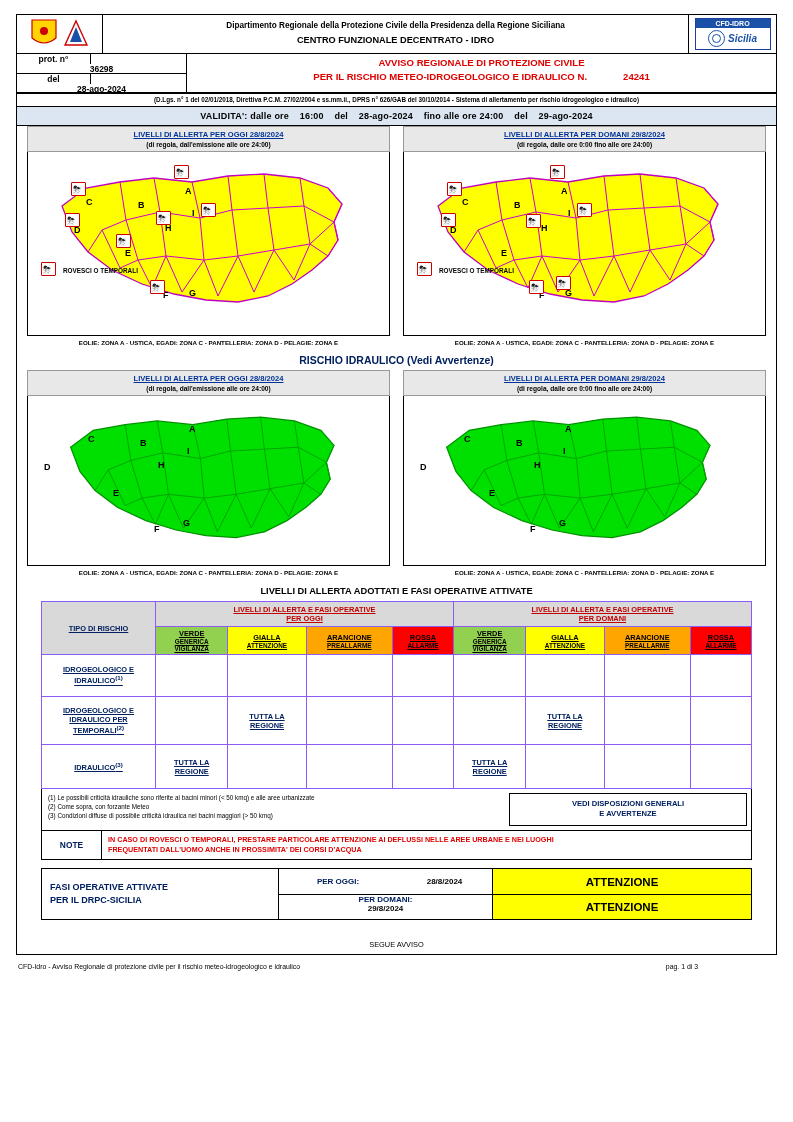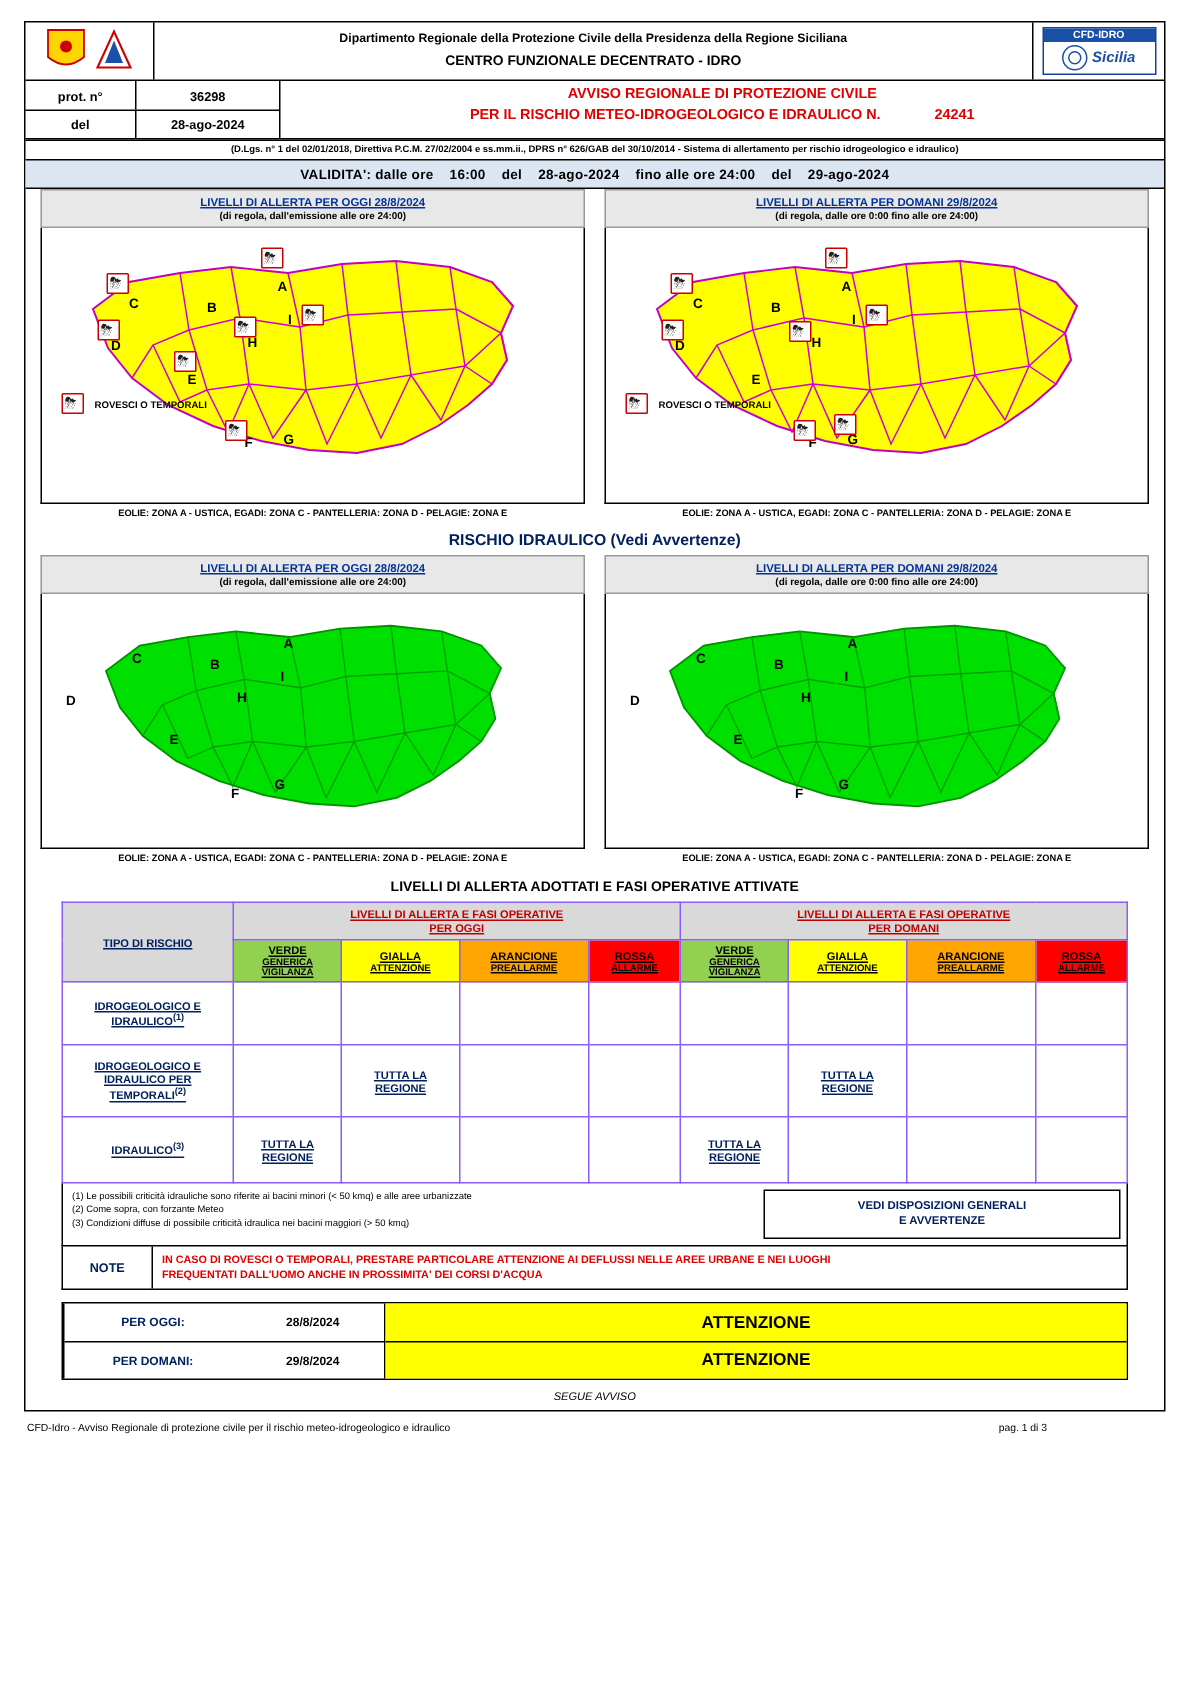--- a/index.html
+++ b/index.html
@@ -25,21 +25,21 @@
   .cfd-logo { border:1px solid #1a3f9e; width:76px; }
   .cfd-logo .top { background:#1b50a8; color:#fff; font-size:7px; font-weight:bold; text-align:center; padding:1px 0; }
   .cfd-logo .bot { display:flex; align-items:center; justify-content:center; gap:3px; padding:2px 2px; }
   .cfd-logo .bot span { color:#1b50a8; font-size:10px; font-weight:bold; font-style:italic; }
   .cfd-seal { width:17px; height:17px; border-radius:50%; border:1.2px solid #1b50a8; position:relative; }
   .cfd-seal:after { content:""; position:absolute; left:3px; top:3px; right:3px; bottom:3px; border-radius:50%; border:1px solid #1b50a8; }
 
   
   .protwrap { display:flex; border-bottom:1px solid #000; }
   .protleft { width:170px; border-right:1px solid #000; }
-  .protrow { display:flex; height:19px; }
+  .protrow { display:flex; height:19px;flex-direction:column; }
   .protrow.b { border-top:1px solid #000; }
   .protlabel { width:74px; border-right:1px solid #000; display:flex; align-items:center; justify-content:center; font-weight:bold; font-size:8.5px; }
   .protval { flex:1; display:flex; align-items:center; justify-content:center; font-weight:bold; font-size:8.5px; }
   .protright { flex:1; text-align:center; }
   .avv1 { color:#e00000; font-weight:bold; font-size:9.6px; padding:3px 0 0 0; }
   .avv2 { color:#e00000; font-weight:bold; font-size:9.6px; padding:3px 0 2px 0; }
   .avv2 .num { margin-left:36px; }
 
   .dlgs { text-align:center; font-size:6.3px; font-weight:bold; padding:2px 0 3px 0; border-top:1px solid #000; }
 
@@ -83,28 +83,28 @@
   .notes-r { width:246px; display:flex; align-items:center; justify-content:center; padding:4px; }
   .vedibox { border:1px solid #000; padding:5px 21px; text-align:center; color:#002060; font-weight:bold; font-size:7.6px; line-height:1.35; width:100%; }
   .noterow { display:flex; border:1px solid #000; border-top:none; width:711px; margin:0 auto; }
   .noterow .lab { width:60px; border-right:1px solid #000; display:flex; align-items:center; justify-content:center; font-weight:bold; color:#002060; font-size:8.4px; }
   .noterow .txt { flex:1; padding:4px 6px; color:#e00000; font-weight:bold; font-size:7.2px; line-height:1.45; }
 
   .fasi { display:flex; border:1px solid #000; width:711px; margin:8px auto 0 auto; }
   .fasi-l { width:236px; padding:8px 8px; color:#002060; font-weight:bold; font-size:9px; line-height:1.5; display:flex; flex-direction:column; justify-content:center; }
   .fasi-m { width:215px; border-left:1px solid #000; border-right:1px solid #000; }
   .fasi-m .r { display:flex; height:25px; align-items:center; }
-  .fasi-m .r + .r { border-top:1px solid #000; }
+  .fasi-m .r + .r { border-top:1px solid #000;flex-direction:column; }
   .fasi-m .k { width:118px; text-align:center; font-weight:bold; font-size:8px; color:#002060; }
   .fasi-m .v { flex:1; text-align:center; font-weight:bold; font-size:8px; }
   .fasi-r { flex:1; background:#ffff00; }
   .fasi-r .r { height:25px; display:flex; align-items:center; justify-content:center; font-weight:bold; font-size:11.5px; color:#000; }
   .fasi-r .r + .r { border-top:1px solid #000; }
 
-  .segue { text-align:center; font-style:italic; font-size:7.4px; padding:6px 0 5px 0; }
+  .segue { text-align:center; font-size:7.4px; padding:6px 0 5px 0;margin-top:14px; }
   .footer { display:flex; justify-content:space-between; padding:8px 2px 0 2px; font-size:6.9px; }
 </style>
 </head>
 <body>
 
 <div class="page">
   <div class="sheet">
 
     <div class="hdr">
       <div class="hdr-left">
@@ -480,20 +480,24 @@
 
     <div class="noterow">
       <div class="lab">NOTE</div>
       <div class="txt">
         <div>IN CASO DI ROVESCI O TEMPORALI, PRESTARE PARTICOLARE ATTENZIONE AI DEFLUSSI NELLE AREE URBANE E NEI LUOGHI</div>
         <div>FREQUENTATI DALL'UOMO ANCHE IN PROSSIMITA' DEI CORSI D'ACQUA</div>
       </div>
     </div>
 
     <div class="fasi">
+      <div class="fasi-l">
+        <div>FASI OPERATIVE ATTIVATE</div>
+        <div>PER IL DRPC-SICILIA</div>
+      </div>
       <div class="fasi-m">
         <div class="r">
           <div class="k">PER OGGI:</div>
           <div class="v">28/8/2024</div>
         </div>
         <div class="r">
           <div class="k">PER DOMANI:</div>
           <div class="v">29/8/2024</div>
         </div>
       </div>

